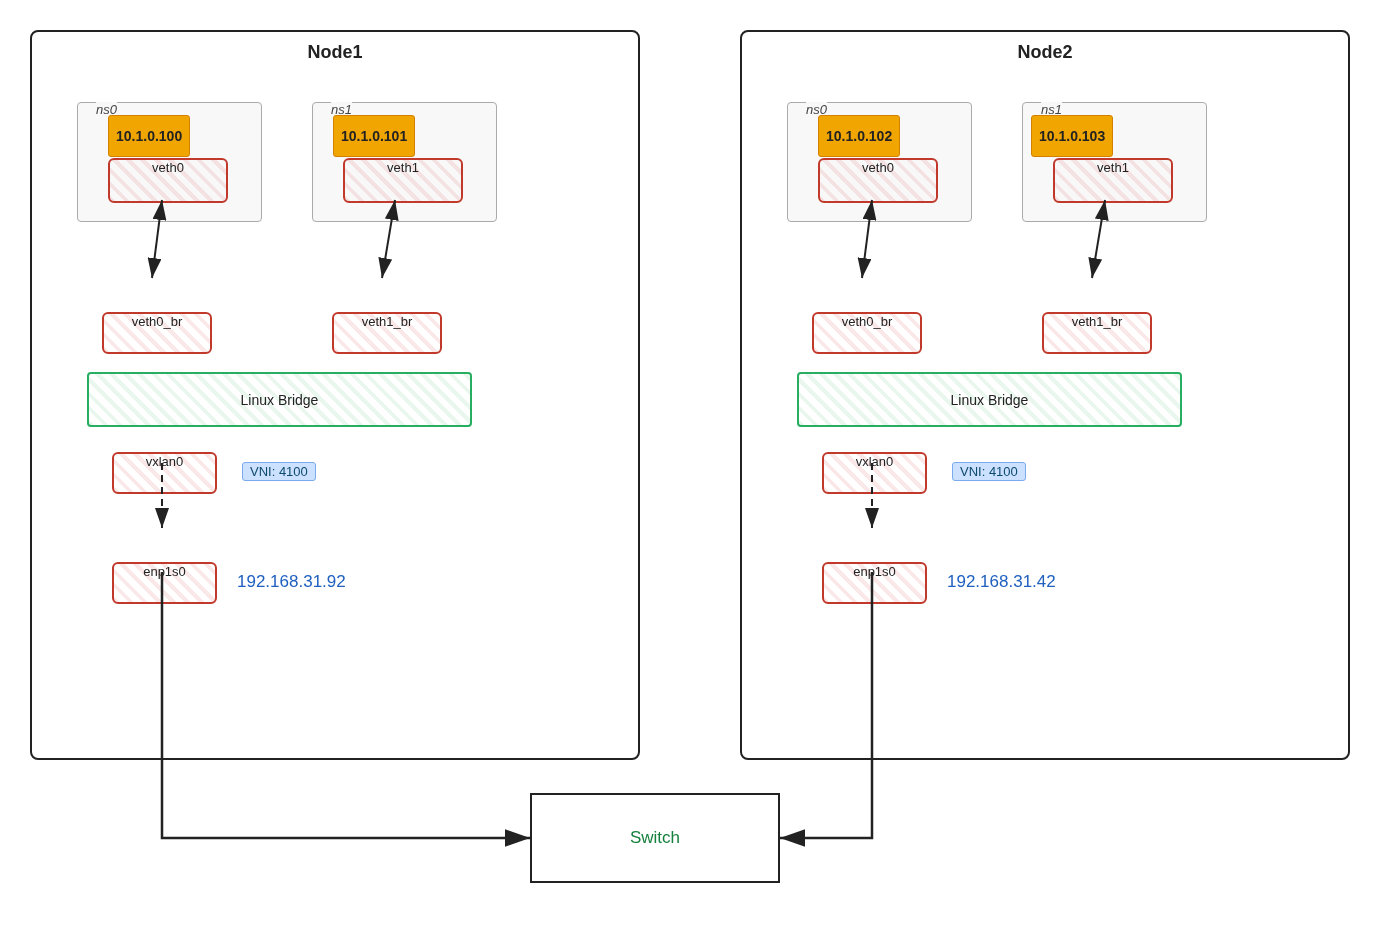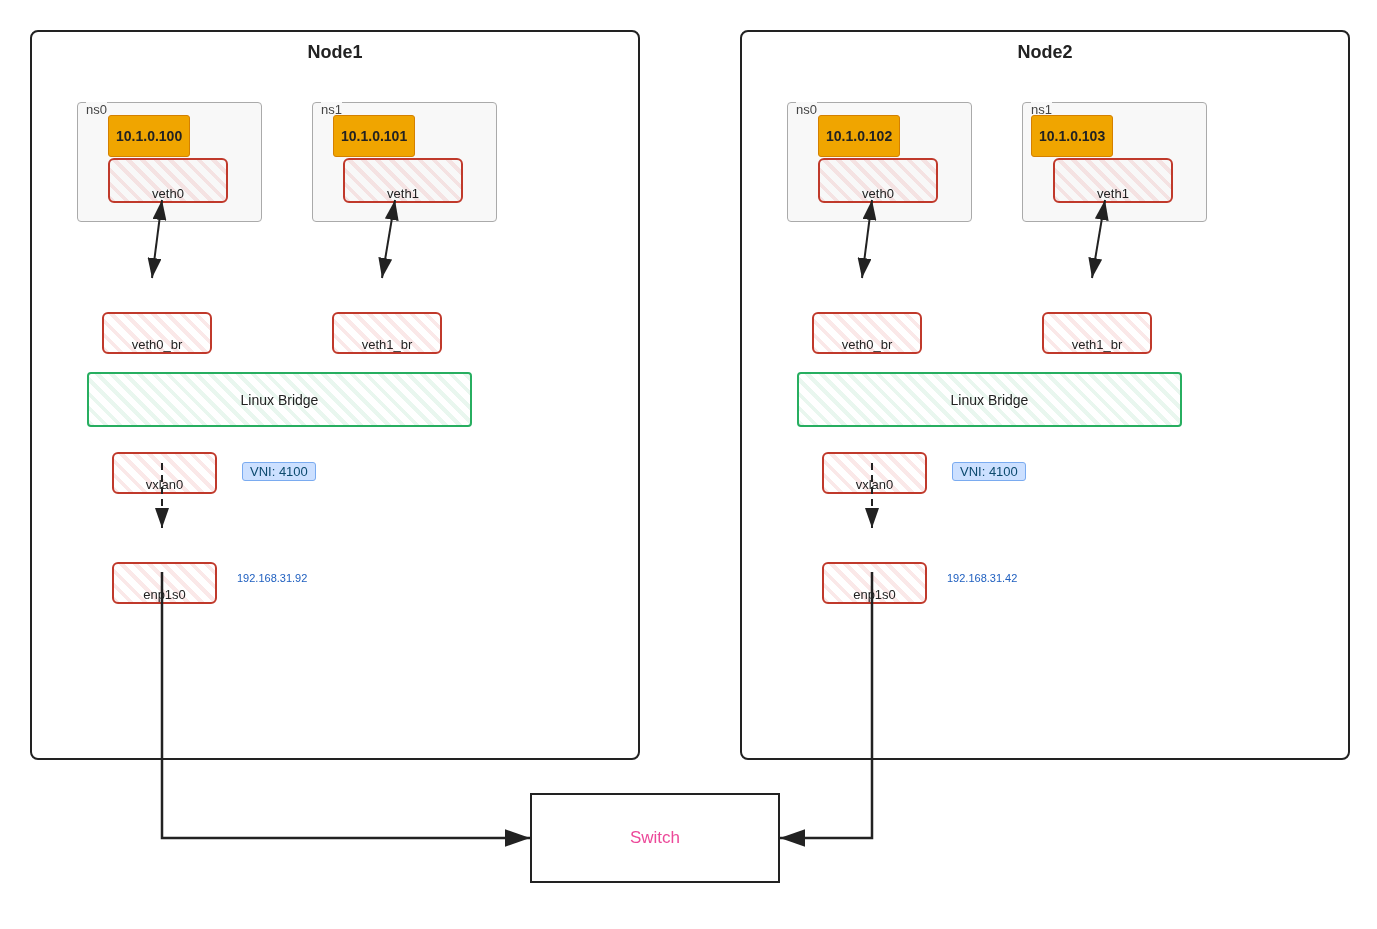--- a/index.html
+++ b/index.html
@@ -41,40 +41,41 @@
     
     .ns-box {
       position: absolute;
       border: 1.5px solid #aaa;
       background: #f8f8f8;
       border-radius: 4px;
     }
     .ns-label {
       position: absolute;
       top: -1px;
-      left: 8px;
+      left: 18px;
       font-size: 13px;
       color: #444;
       background: #f8f8f8;
+      font-style: italic;
     }
 
     
     .iface-box {
       position: absolute;
       border: 2px solid #c0392b;
       border-radius: 6px;
       background: repeating-linear-gradient(
         45deg,
         rgba(220,80,80,0.13),
         rgba(220,80,80,0.13) 4px,
         transparent 4px,
         transparent 10px
       );
       display: flex;
-      align-items: flex-end;
+      align-items: flex-start;
       justify-content: center;
       font-size: 13px;
       color: #222;
       font-family: 'Segoe UI', Arial, sans-serif;
     }
 
     
     .bridge-box {
       position: absolute;
       border: 2px solid #27ae60;
@@ -100,21 +101,21 @@
       border: 1.5px solid #d48000;
       border-radius: 3px;
       padding: 12px 7px;
       font-size: 14px;
       font-weight: bold;
       color: #222;
     }
     .ip-badge-blue {
       position: absolute;
       color: #2060c0;
-      font-size: 11px;
+      font-size: 17px;
       font-weight: normal;
     }
     .vni-badge {
       position: absolute;
       background: #cce0ff;
       border: 1px solid #7aabf0;
       border-radius: 3px;
       padding: 1px 7px;
       font-size: 13px;
       color: #0c4a6e;
@@ -131,21 +132,21 @@
 
     
     .switch-box {
       position: absolute;
       border: 2.5px solid #222;
       background: #fff;
       display: flex;
       align-items: center;
       justify-content: center;
       font-size: 17px;
-      color: #ec4899;
+      color: #15803d;
     }
   </style>
 </head>
 <body>
 
 <div class="diagram-container">
 
   <div class="node-box" style="left:30px; top:30px; width:610px; height:730px;">
     <span class="node-label">Node1</span>
 

